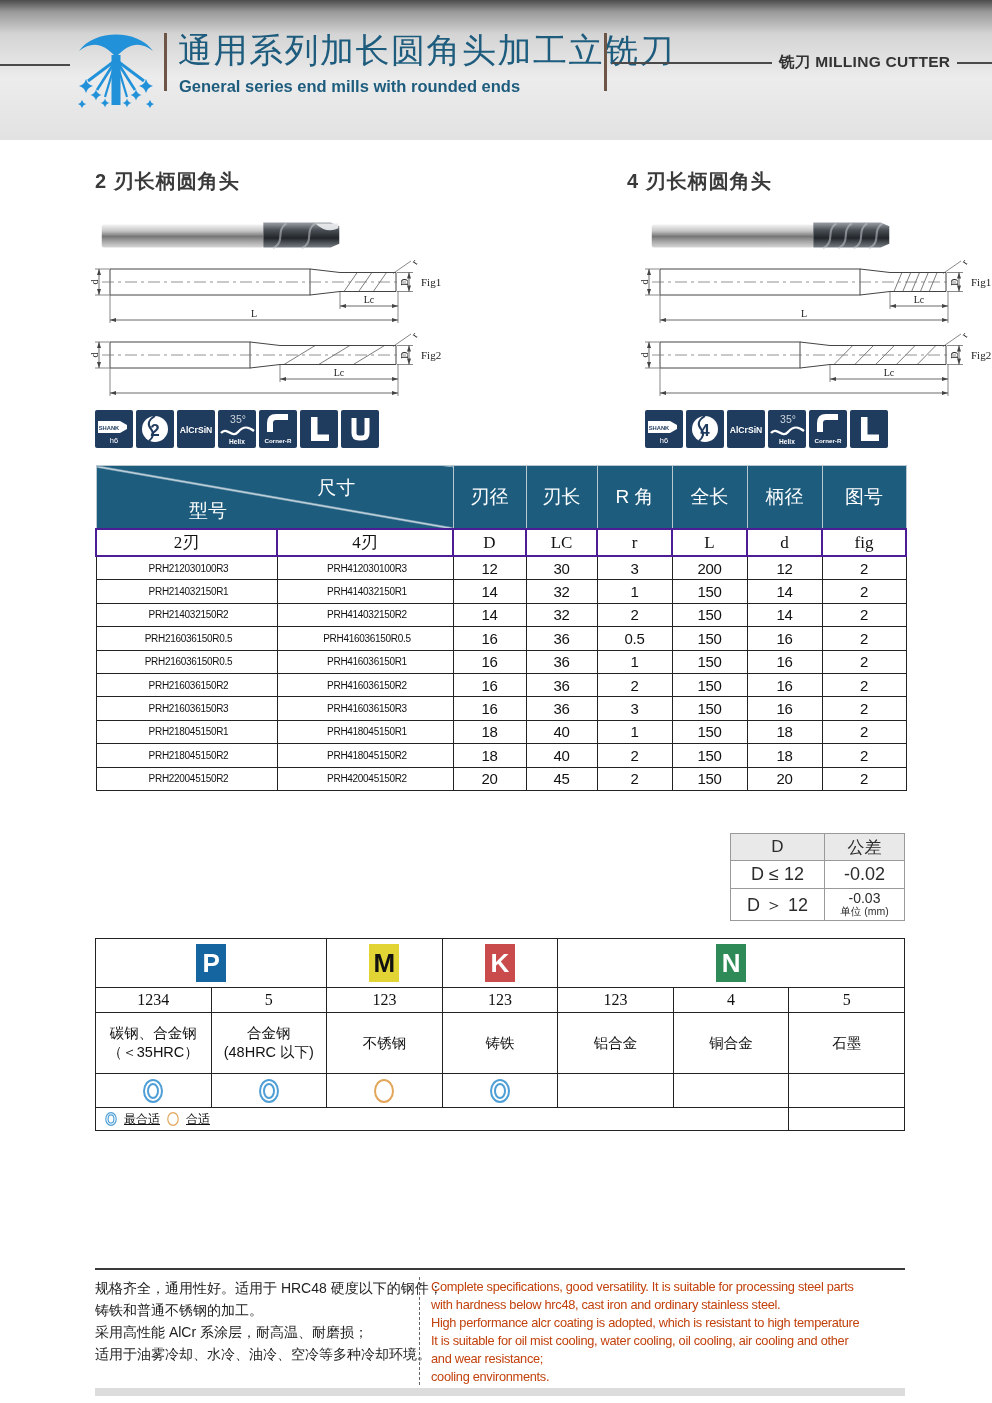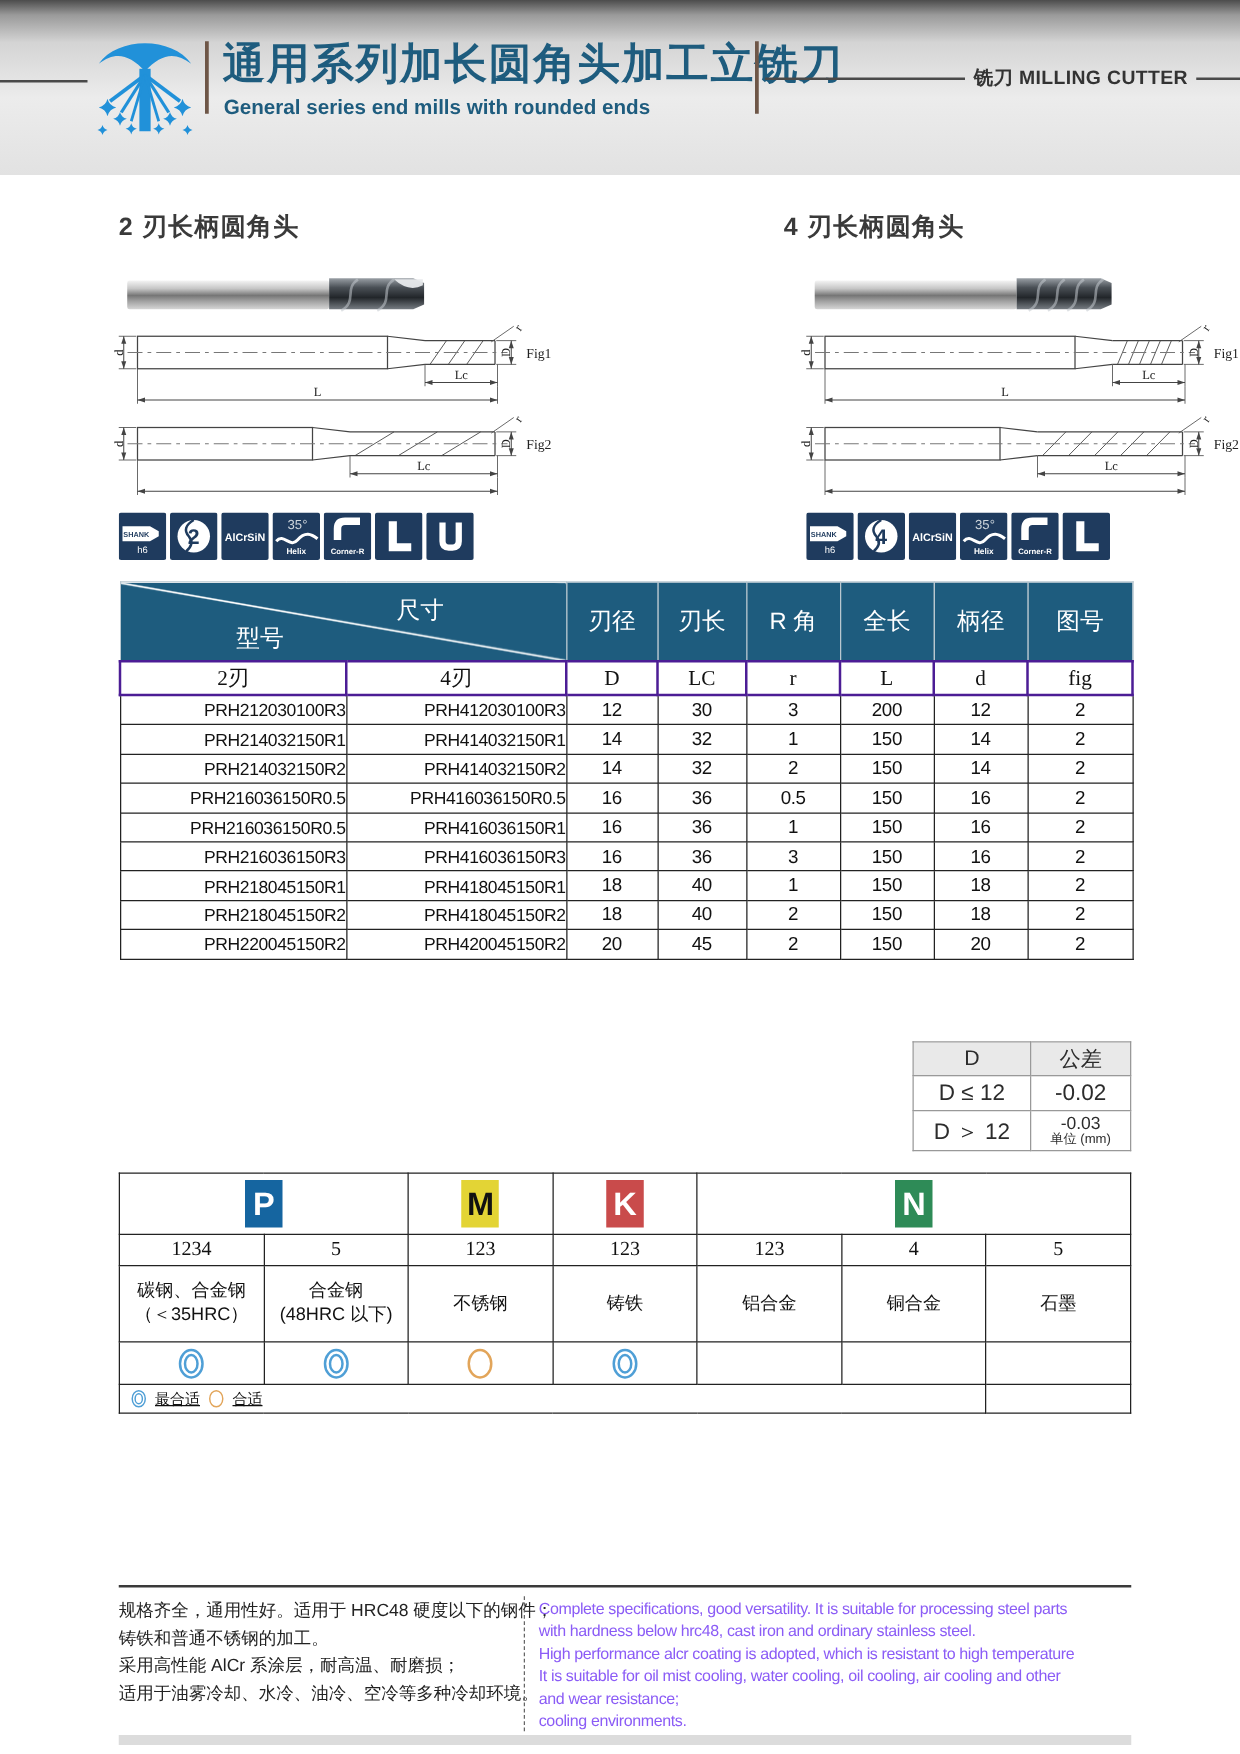--- a/index.html
+++ b/index.html
@@ -10,21 +10,21 @@
   .page{position:relative;width:992px;height:1403px;background:#ffffff;overflow:hidden;
         font-family:"Liberation Sans",sans-serif;color:#111;}
 
   
   .band{position:absolute;left:0;top:0;width:992px;height:140px;
         background:linear-gradient(180deg,#4c4c4c 0px,#9a9a9a 12px,#d4d4d4 34px,#ececec 78px,#e2e2e2 140px);}
   .hline-left{position:absolute;left:0;top:64px;width:70px;height:2px;background:#4a4a4a;}
   .logo{position:absolute;left:74px;top:24px;width:84px;height:94px;}
   .vbar{position:absolute;top:33px;width:3px;height:58px;background:var(--brown);}
   .vbar.b1{left:164px}.vbar.b2{left:604px}
-  .title-cn{position:absolute;left:178px;top:28px;font-size:34px;font-weight:bold;color:var(--teal);letter-spacing:1.5px;white-space:nowrap;}
+  .title-cn{position:absolute;left:178px;top:28px;font-size:34px;font-weight:normal;color:var(--teal);letter-spacing:1.5px;white-space:nowrap;}
   .title-en{position:absolute;left:179px;top:77px;font-size:16.5px;font-weight:bold;color:var(--teal);white-space:nowrap;}
   .corner{position:absolute;left:612px;top:52px;width:380px;display:flex;align-items:center;gap:7px;}
   .corner .ln{height:2px;background:#4a4a4a;}
   .corner .ln1{width:160px;} .corner .ln2{flex:1;}
   .corner .txt{font-size:15.5px;font-weight:bold;color:#333;white-space:nowrap;letter-spacing:.3px;}
 
   
   .sec-title{position:absolute;top:168px;font-size:20px;font-weight:bold;color:#3a3a3a;letter-spacing:1px;}
   .sec-title.left{left:95px}.sec-title.right{left:627px}
   .photo{position:absolute;top:210px;width:252px;height:50px;}
@@ -51,21 +51,21 @@
   .spec .h1 th{background:var(--teal);color:#fff;height:62px;font-size:19px;font-weight:500;
                border:1px solid #b9c7cf;text-align:center;}
   .spec .h1 th.diag{position:relative;
       background-image:linear-gradient(to right top,transparent calc(50% - 1.2px),#fff calc(50% - .2px),#fff calc(50% + .2px),transparent calc(50% + 1.2px));
       background-color:var(--teal);}
   .diag .lab-model{position:absolute;left:26%;top:52%;}
   .diag .lab-size{position:absolute;left:62%;top:14%;}
   .spec .h2 td{height:25px;border:2px solid #4c1d95;text-align:center;
                font-family:"Liberation Serif",serif;font-size:17px;}
   .spec tbody td{height:22.4px;border:1px solid #222;text-align:center;font-size:15px;letter-spacing:-.3px;}
-  .spec tbody td.model{text-align:right;padding-left:4px;font-size:14px;}
+  .spec tbody td.model{text-align:center;padding-left:4px;font-size:10px;}
 
   
   .tol{position:absolute;left:730px;top:833px;width:175px;border-collapse:collapse;table-layout:fixed;
        border:1.5px solid #888;}
   .tol th,.tol td{border:1px solid #999;text-align:center;padding:0;color:#2c2c2c;}
   .tol th{background:#e9e9e9;height:26px;font-size:17px;font-weight:500;}
   .tol td{height:27px;font-size:18px;}
   .tol .small-cell{height:31px;}
   .tol .small-cell .v{font-size:14px;line-height:13px;}
   .tol .small-cell .unit{font-size:10.5px;line-height:12px;}
@@ -85,21 +85,21 @@
   .mk{display:inline-block;position:relative;border-radius:50%;box-sizing:border-box;vertical-align:middle;}
   .mk.best{width:20px;height:24px;border:2px solid var(--mblue);}
   .mk.best::after{content:"";position:absolute;inset:2px;border:2px solid var(--mblue);border-radius:50%;}
   .mk.good{width:20px;height:24px;border:2px solid var(--morange);}
   .mk.sm{transform:scale(.58);margin:-4px -3px;}
 
   
   .f-line{position:absolute;left:95px;top:1268px;width:810px;height:2px;background:#3a3a3a;}
   .f-cn{position:absolute;left:95px;top:1277px;width:325px;font-size:14px;line-height:22px;color:#222;}
   .f-div{position:absolute;left:419px;top:1277px;height:108px;border-left:1.5px dashed #666;}
-  .f-en{position:absolute;left:431px;top:1278px;width:478px;font-size:12.8px;line-height:18px;color:#8b5cf6;letter-spacing:-.3px;}
+  .f-en{position:absolute;left:431px;top:1278px;width:478px;font-size:12.8px;line-height:18px;color:#c2410c;letter-spacing:-.3px;}
   .f-cn div,.f-en div{white-space:nowrap;}
   .f-bar{position:absolute;left:95px;top:1388px;width:810px;height:8px;background:#dcdcdc;}
 </style>
 </head>
 <body>
 
 <div class="page">
 
   <div class="band">
     <div class="hline-left"></div>
@@ -487,20 +487,30 @@
           <td class="model">PRH216036150R0.5</td>
           <td class="model">PRH416036150R1</td>
           <td>16</td>
           <td>36</td>
           <td>1</td>
           <td>150</td>
           <td>16</td>
           <td>2</td>
         </tr>
         <tr>
+          <td class="model">PRH216036150R2</td>
+          <td class="model">PRH416036150R2</td>
+          <td>16</td>
+          <td>36</td>
+          <td>2</td>
+          <td>150</td>
+          <td>16</td>
+          <td>2</td>
+        </tr>
+        <tr>
           <td class="model">PRH216036150R3</td>
           <td class="model">PRH416036150R3</td>
           <td>16</td>
           <td>36</td>
           <td>3</td>
           <td>150</td>
           <td>16</td>
           <td>2</td>
         </tr>
         <tr>

